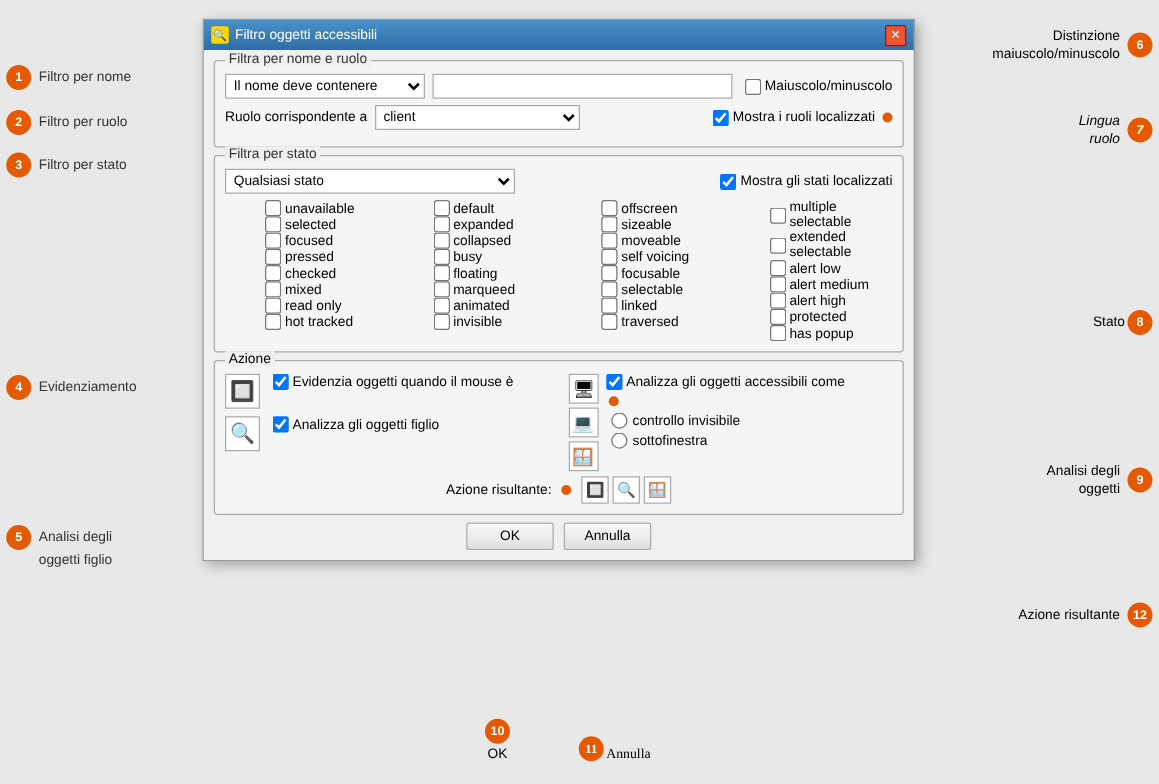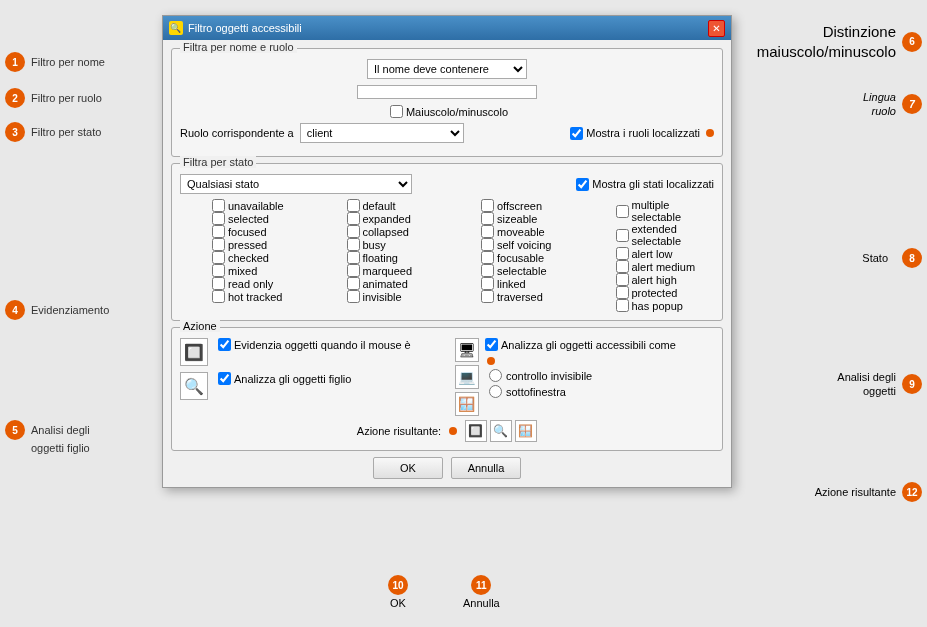--- a/index.html
+++ b/index.html
@@ -261,69 +261,69 @@
 
 <div class="annotation" style="position:absolute; left:5px; top:420px; flex-direction:column; align-items:flex-start; gap:2px;">
   <div style="display:flex; align-items:center; gap:6px;">
     <div class="annotation-circle">5</div>
     <span>Analisi degli</span>
   </div>
   <span style="padding-left:26px;">oggetti figlio</span>
 </div>
 
 <div style="position:absolute; right:5px; top:22px; display:flex; align-items:center; gap:6px;">
-  <div style="text-align:right; font-size:15px; line-height:1.3;">Distinzione<br>maiuscolo/minuscolo</div>
+  <div style="text-align:right; font-size:11px; line-height:1.3;">Distinzione<br>maiuscolo/minuscolo</div>
   <div class="annotation-circle">6</div>
 </div>
 
 <div style="position:absolute; right:5px; top:90px; display:flex; align-items:center; gap:6px;font-style:italic;">
   <div style="text-align:right; font-size:11px; line-height:1.3;">Lingua<br>ruolo</div>
   <div class="annotation-circle">7</div>
 </div>
 
-<div style="position:absolute; right:5px; top:248px; display:flex; align-items:center; gap:14px;">
+<div style="position:absolute; right:5px; top:248px; display:flex; align-items:center; gap:2px;">
   <div style="text-align:right; font-size:11px;">Stato</div>
   <div class="annotation-circle">8</div>
 </div>
 
 <div style="position:absolute; right:5px; top:370px; display:flex; align-items:center; gap:6px;">
   <div style="text-align:right; font-size:11px; line-height:1.3;">Analisi degli<br>oggetti</div>
   <div class="annotation-circle">9</div>
 </div>
 
 <div style="position:absolute; right:5px; top:482px; display:flex; align-items:center; gap:6px;">
   <div style="text-align:right; font-size:11px;">Azione risultante</div>
   <div class="annotation-circle">12</div>
 </div>
 
 <div style="position:absolute; bottom:18px; left:388px; display:flex; flex-direction:column; align-items:center; gap:2px;">
   <div class="annotation-circle">10</div>
   <span style="font-size:11px;">OK</span>
 </div>
 
-<div style="position:absolute; bottom:18px; left:463px; display:flex; flex-direction:column; align-items:center; gap:2px;">
+<div style="position:absolute; bottom:18px; left:463px; display:flex; flex-direction:row; align-items:flex-end; gap:2px;font-family:Liberation Serif, serif;">
   <div class="annotation-circle">11</div>
   <span style="font-size:11px;">Annulla</span>
 </div>
 
 <div class="dialog">
 
   <div class="dialog-titlebar">
     <div class="dialog-title-left">
       <div class="dialog-icon">🔍</div>
       <span>Filtro oggetti accessibili</span>
     </div>
     <div class="close-btn">✕</div>
   </div>
 
   <div class="dialog-body">
 
     <div class="section-box">
       <span class="section-label">Filtra per nome e ruolo</span>
-      <div class="row" style="margin-top:4px;flex-direction:column;">
+      <div class="row" style="margin-top:4px;">
         <select style="width:160px;">
           <option>Il nome deve contenere</option>
           <option>Il nome è uguale a</option>
           <option>Il nome inizia con</option>
         </select>
         <input type="text" style="flex: 1 1 0%; width: 180px;" value="">
         <label class="checkbox-label" style="white-space:nowrap; margin-left:4px;">
           <input type="checkbox" style="">
           <span>Maiuscolo/minuscolo</span>
         </label>

